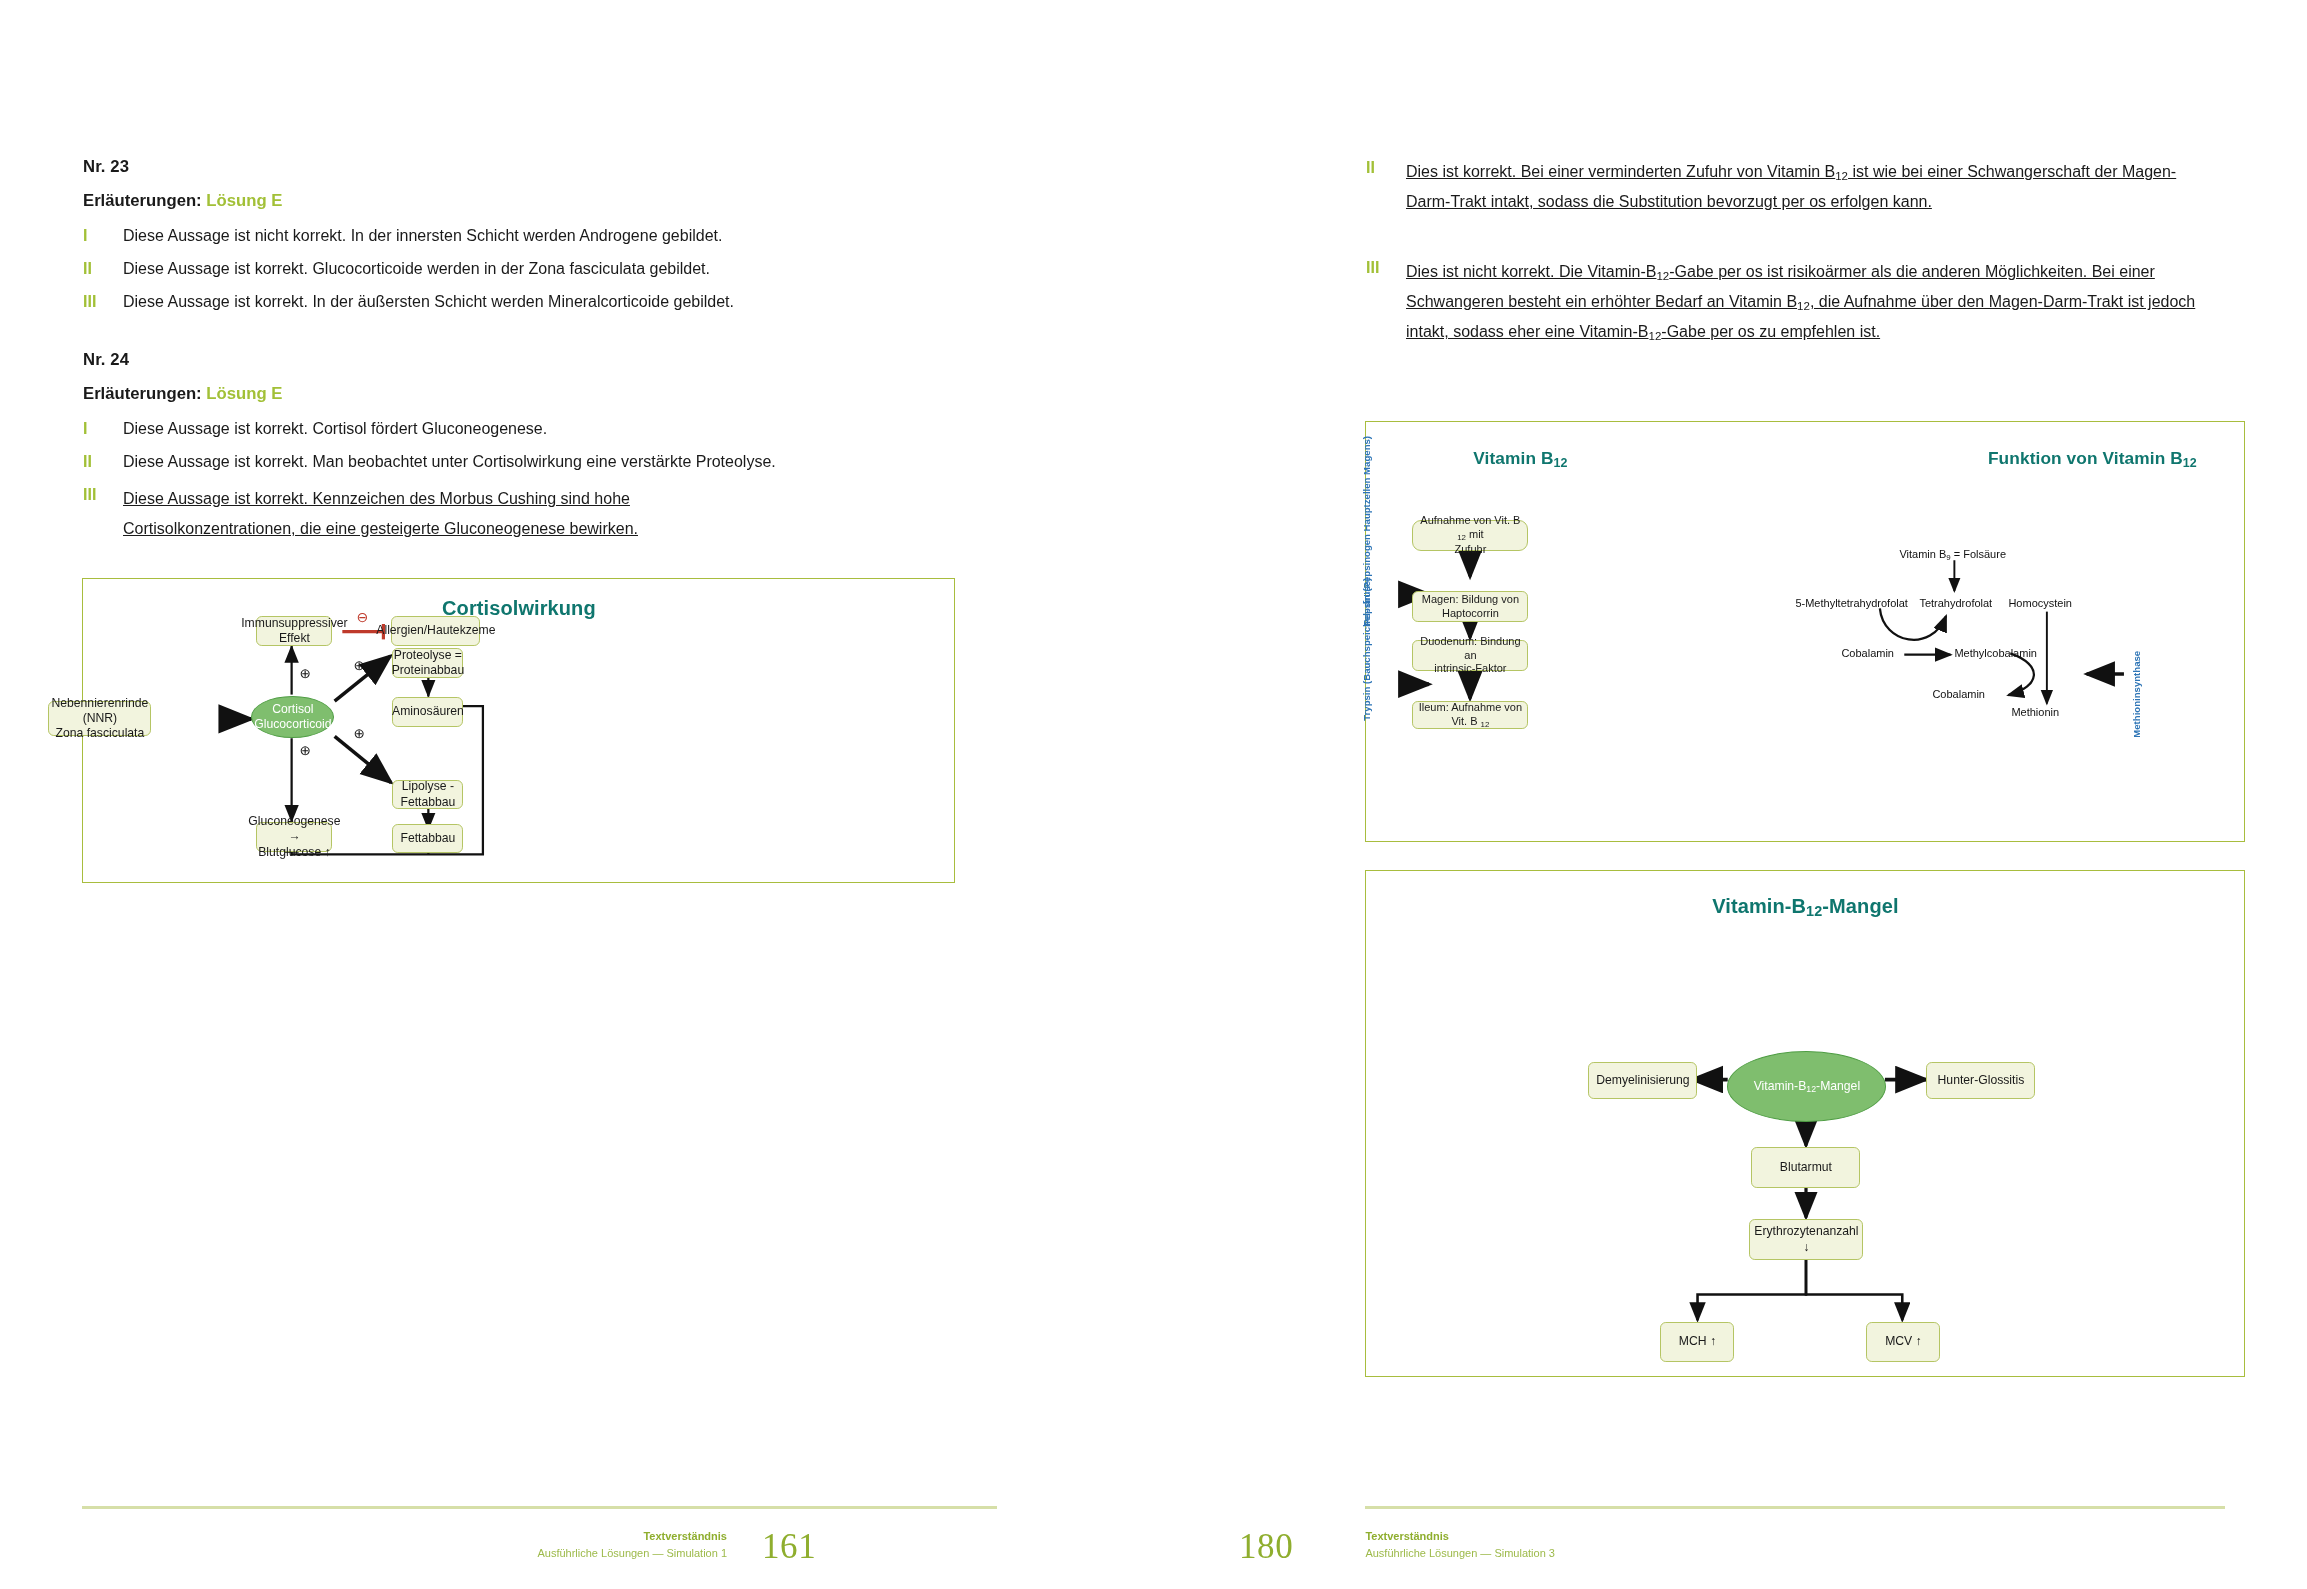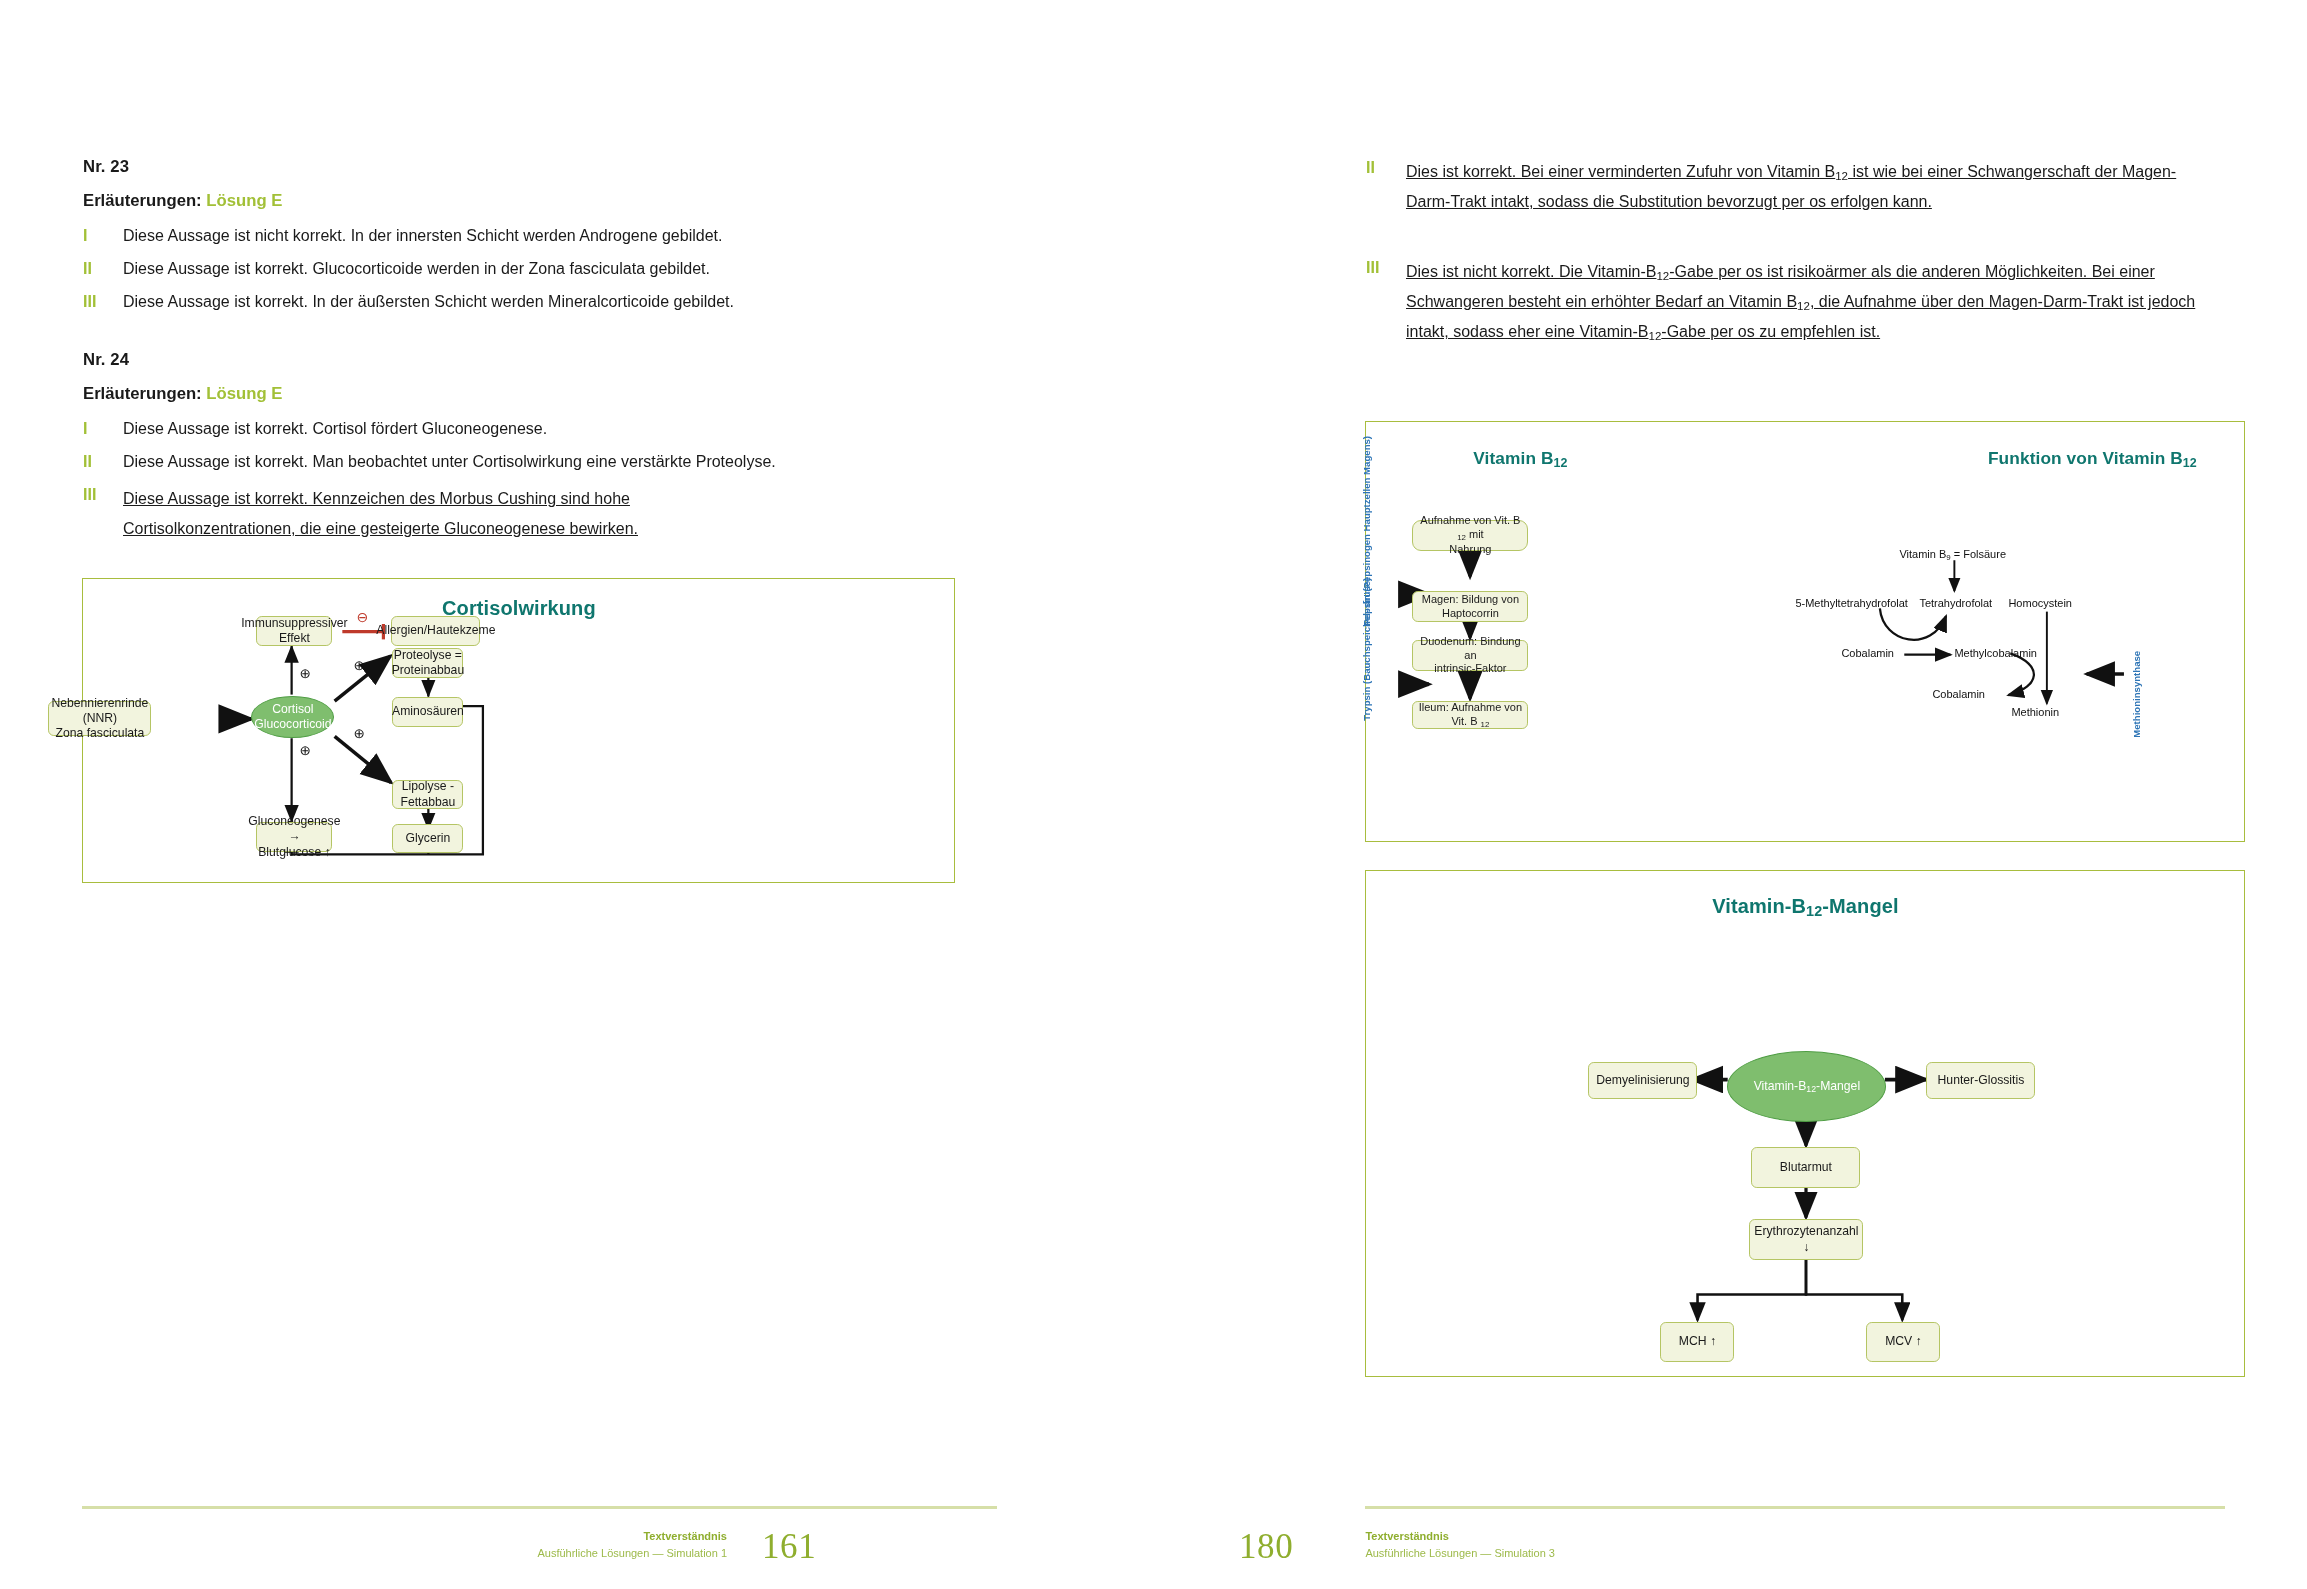--- a/index.html
+++ b/index.html
@@ -215,21 +215,21 @@
         <span style="white-space:pre-line">Proteolyse =
 Proteinabbau</span>
       </div>
       <div class="node" style="left:309px;top:118px;width:71px;height:30px;">
         <span>Aminosäuren</span>
       </div>
       <div class="node" style="left:309px;top:201px;width:71px;height:29px;">
         <span>Lipolyse - Fettabbau</span>
       </div>
       <div class="node" style="left:309px;top:245px;width:71px;height:29px;">
-        <span>Glycerin</span>
+        <span>Fettabbau</span>
       </div>
       <div class="node" style="left:173px;top:243px;width:76px;height:30px;">
         <span style="white-space:pre-line">Gluconeogenese →
 Blutglucose ↑</span>
       </div>
 
       <div class="sym" style="left:216px;top:88px;">⊕</div>
       <div class="sym" style="left:270px;top:80px;">⊕</div>
       <div class="sym" style="left:270px;top:148px;">⊕</div>
       <div class="sym" style="left:216px;top:165px;">⊕</div>
@@ -293,21 +293,21 @@
         <path d="M 800 290 C 805 345, 880 360, 903 302" fill="none" stroke="#111" stroke-width="3.5" marker-end="url(#ah2)"></path>
 
         <line x1="1060" y1="295" x2="1060" y2="438" stroke="#111" stroke-width="3" marker-end="url(#ah2)"></line>
 
         <path d="M 1003 360 C 1055 378, 1050 412, 1000 425" fill="none" stroke="#111" stroke-width="3.5" marker-end="url(#ah2)"></path>
 
         <line x1="1180" y1="392" x2="1122" y2="392" stroke="#111" stroke-width="5.5" marker-end="url(#ah2b)"></line>
       </svg>
 
       <div class="node sm" style="left:46px;top:98px;width:116px;height:31px;border-radius:9px;">
-        <span><span>Aufnahme von Vit. B </span><sub>12</sub><span> mit</span><br><span>Nahrung</span></span>
+        <span><span>Aufnahme von Vit. B </span><sub>12</sub><span> mit</span><br><span>Zufuhr</span></span>
       </div>
       <div class="node sm" style="left:46px;top:157px;width:116px;height:31px;margin-top:12px;">
         <span><span>Magen: Bildung von</span><br><span>Haptocorrin</span></span>
       </div>
       <div class="node sm" style="left:46px;top:218px;width:116px;height:31px;">
         <span><span>Duodenum: Bindung an</span><br><span>intrinsic-Faktor</span></span>
       </div>
       <div class="node sm" style="left:46px;top:279px;width:116px;height:28px;">
         <span><span>Ileum: Aufnahme von  Vit. B </span><sub>12</sub></span>
       </div>

